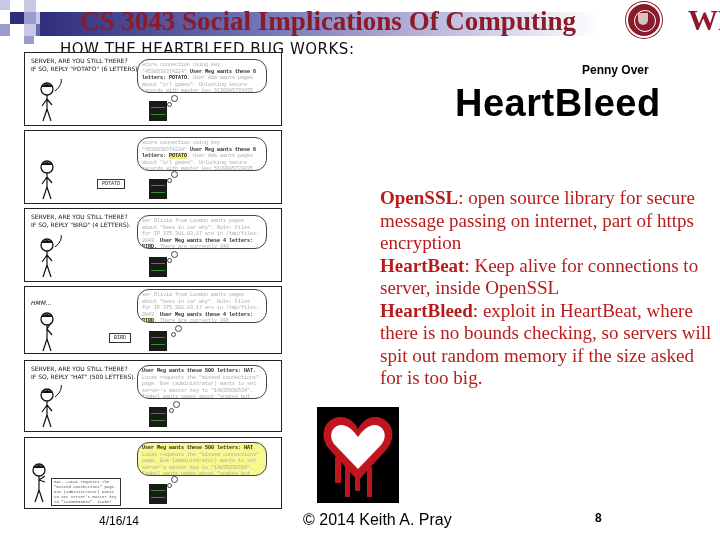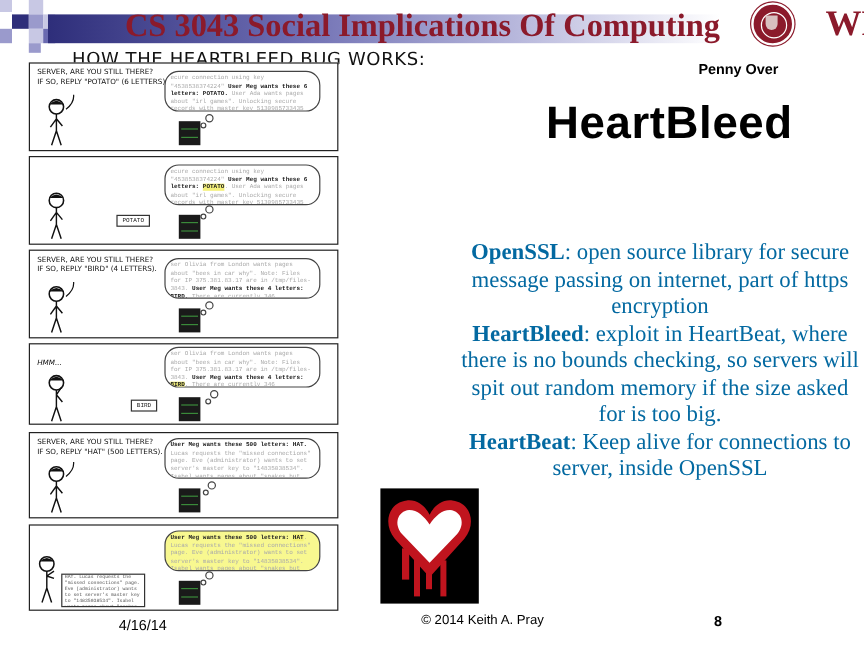--- a/index.html
+++ b/index.html
@@ -2,21 +2,21 @@
 <html><head>
 <meta charset="utf-8">
 <style>
   html, body { margin:0; padding:0; }
   body { width:720px; height:540px; background:#fff; position:relative; overflow:hidden; font-family:"Liberation Sans", sans-serif; }
   .deco { position:absolute; }
   .sq { position:absolute; }
   .header-bar { position:absolute; left:40px; top:12px; width:560px; height:24px;
     background:linear-gradient(to right, #2e2e7a 0%, #6a6ab0 35%, #b8b8dc 70%, #ffffff 100%); }
   .title { position:absolute; left:0; top:6px; width:656px; text-align:center; color:#8b1a2b;
-    font-family:"Liberation Serif", serif; font-weight:bold; font-size:27px; letter-spacing:0px;padding-left:24px; }
+    font-family:"Liberation Serif", serif; font-weight:bold; font-size:27px; letter-spacing:0px; }
   .wpi-text { position:absolute; left:660px; top:3px; font-family:"Liberation Serif", serif; font-weight:bold; font-size:30px; color:#8b1a2b;padding-left:28px; }
   .seal { position:absolute; left:626px; top:2px; width:32px; height:32px; border-radius:50%; background:#8b1a2b; border:2px solid #fff; box-shadow:0 0 0 1px #8b1a2b; }
   .seal-inner { position:absolute; left:6px; top:6px; width:20px; height:20px; border-radius:50%; border:1px solid #fff; }
   .seal-shield { position:absolute; left:10px; top:9px; width:10px; height:12px; background:#d8c0c0; border-radius:0 0 5px 5px; }
 
   .comic-title { position:absolute; left:60px; top:40px; font-family:"DejaVu Sans", sans-serif; font-size:15px; letter-spacing:0.5px; color:#111; }
   .panel { position:absolute; left:24px; width:256px; border:1.5px solid #222; background:#fff; overflow:hidden; }
   .speech { position:absolute; left:6px; top:4px; font-family:"DejaVu Sans", sans-serif; font-size:6px; line-height:8px; color:#111; }
   .thought { position:absolute; left:112px; top:6px; width:130px; height:34px; border:1px solid #444; border-radius:12px; background:#fff;
     font-family:"Liberation Mono", monospace; font-size:5px; line-height:6.5px; color:#aaa; padding:2px 4px; box-sizing:border-box; overflow:hidden; }
@@ -24,27 +24,27 @@
   .thought .hl { background:#f4f07a; color:#222; font-weight:bold; }
   .thought.yellow { background:#f8f890; }
   .dot { position:absolute; border:1px solid #444; border-radius:50%; background:#fff; }
   .server { position:absolute; width:18px; height:20px; background:#1a1a1a; }
   .server::before { content:""; position:absolute; left:2px; top:6px; width:14px; height:1px; background:#3a8a3a; }
   .server::after { content:""; position:absolute; left:2px; top:13px; width:14px; height:1px; background:#3a8a3a; }
   .stick { position:absolute; }
   .reply { position:absolute; border:1px solid #333; background:#fff; font-family:"Liberation Mono", monospace; font-size:5px; padding:1px 4px; color:#222; }
   .reply.big { width:64px; height:24px; font-size:4px; line-height:5px; color:#555; overflow:hidden; padding:1px 2px; }
 
-  .penny { position:absolute; left:582px; top:51px; font-weight:bold; font-size:12px; color:#000; }
+  .penny { position:absolute; left:582px; top:63px; font-weight:bold; font-size:12px; color:#000; }
   .heading { position:absolute; left:455px; top:82px; font-weight:bold; font-size:38px; color:#000; letter-spacing:0.5px; }
-  .body { position:absolute; left:380px; top:200px; width:340px; text-align:center; font-family:"Liberation Serif", serif; font-size:19px; line-height:22.5px; color:#0369a1; }
+  .body { position:absolute; left:380px; top:187px; width:340px; text-align:left; font-family:"Liberation Serif", serif; font-size:19px; line-height:22.5px; color:#b91c1c; }
   .body b { font-weight:bold; }
   .logo { position:absolute; left:317px; top:407px; width:82px; height:96px; background:#000; }
   .footer-date { position:absolute; left:99px; top:514px; font-size:12px; color:#000; }
-  .footer-copy { position:absolute; left:303px; top:511px; font-size:11px; color:#000;margin-left:48px; }
+  .footer-copy { position:absolute; left:303px; top:511px; font-size:16px; color:#000; }
   .footer-page { position:absolute; left:595px; top:511px; font-size:12px; font-weight:bold; color:#000; }
 </style>
 </head>
 <body>
 
 <div class="deco">
   <div class="sq" style="left:0;top:0;width:10px;height:10px;background:#c8c8e4;"></div>
   <div class="sq" style="left:24px;top:0;width:12px;height:12px;background:#c8c8e4;"></div>
   <div class="sq" style="left:10px;top:12px;width:14px;height:12px;background:#2e2e7a;"></div>
   <div class="sq" style="left:24px;top:12px;width:12px;height:12px;background:#9a9acc;"></div>
@@ -168,22 +168,22 @@
       <path d="M6 8 Q12 2 18 8" fill="#111"></path>
       <path d="M12 16 L12 30 M12 20 L18 16 M12 20 L18 22 M12 30 L8 42 M12 30 L16 42" stroke="#111" stroke-width="1.2" fill="none"></path>
     </svg>
 </div>
 
 <div class="penny">Penny Over</div>
 <div class="heading">HeartBleed</div>
 
 <div class="body">
   <div><b>OpenSSL</b><span>: open source library for secure message passing on internet, part of https encryption</span></div>
+  <div><b>HeartBeat</b><span>: Keep alive for connections to server, inside OpenSSL</span></div>
   <div><b>HeartBleed</b><span>: exploit in HeartBeat, where there  is no bounds checking, so servers will spit out random memory if the size asked for is too big.</span></div>
-  <div><b>HeartBeat</b><span>: Keep alive for connections to server, inside OpenSSL</span></div>
 </div>
 
 <div class="logo">
   <svg width="82" height="96" viewBox="0 0 82 96">
     <path d="M41 74 L12 42 C2 30 6 12 22 10 C32 9 38 16 41 22 C44 16 50 9 60 10 C76 12 80 30 70 42 Z" fill="#c0141e"></path>
     <rect x="18" y="50" width="6" height="26" fill="#c0141e"></rect>
     <rect x="28" y="58" width="5" height="32" fill="#c0141e"></rect>
     <rect x="38" y="66" width="5" height="18" fill="#c0141e"></rect>
     <rect x="50" y="60" width="5" height="30" fill="#c0141e"></rect>
     <path d="M41 62 L18 38 C11 30 14 19 24 18 C31 18 36 23 41 30 C46 23 51 18 58 18 C68 19 71 30 64 38 Z" fill="#fff"></path>

